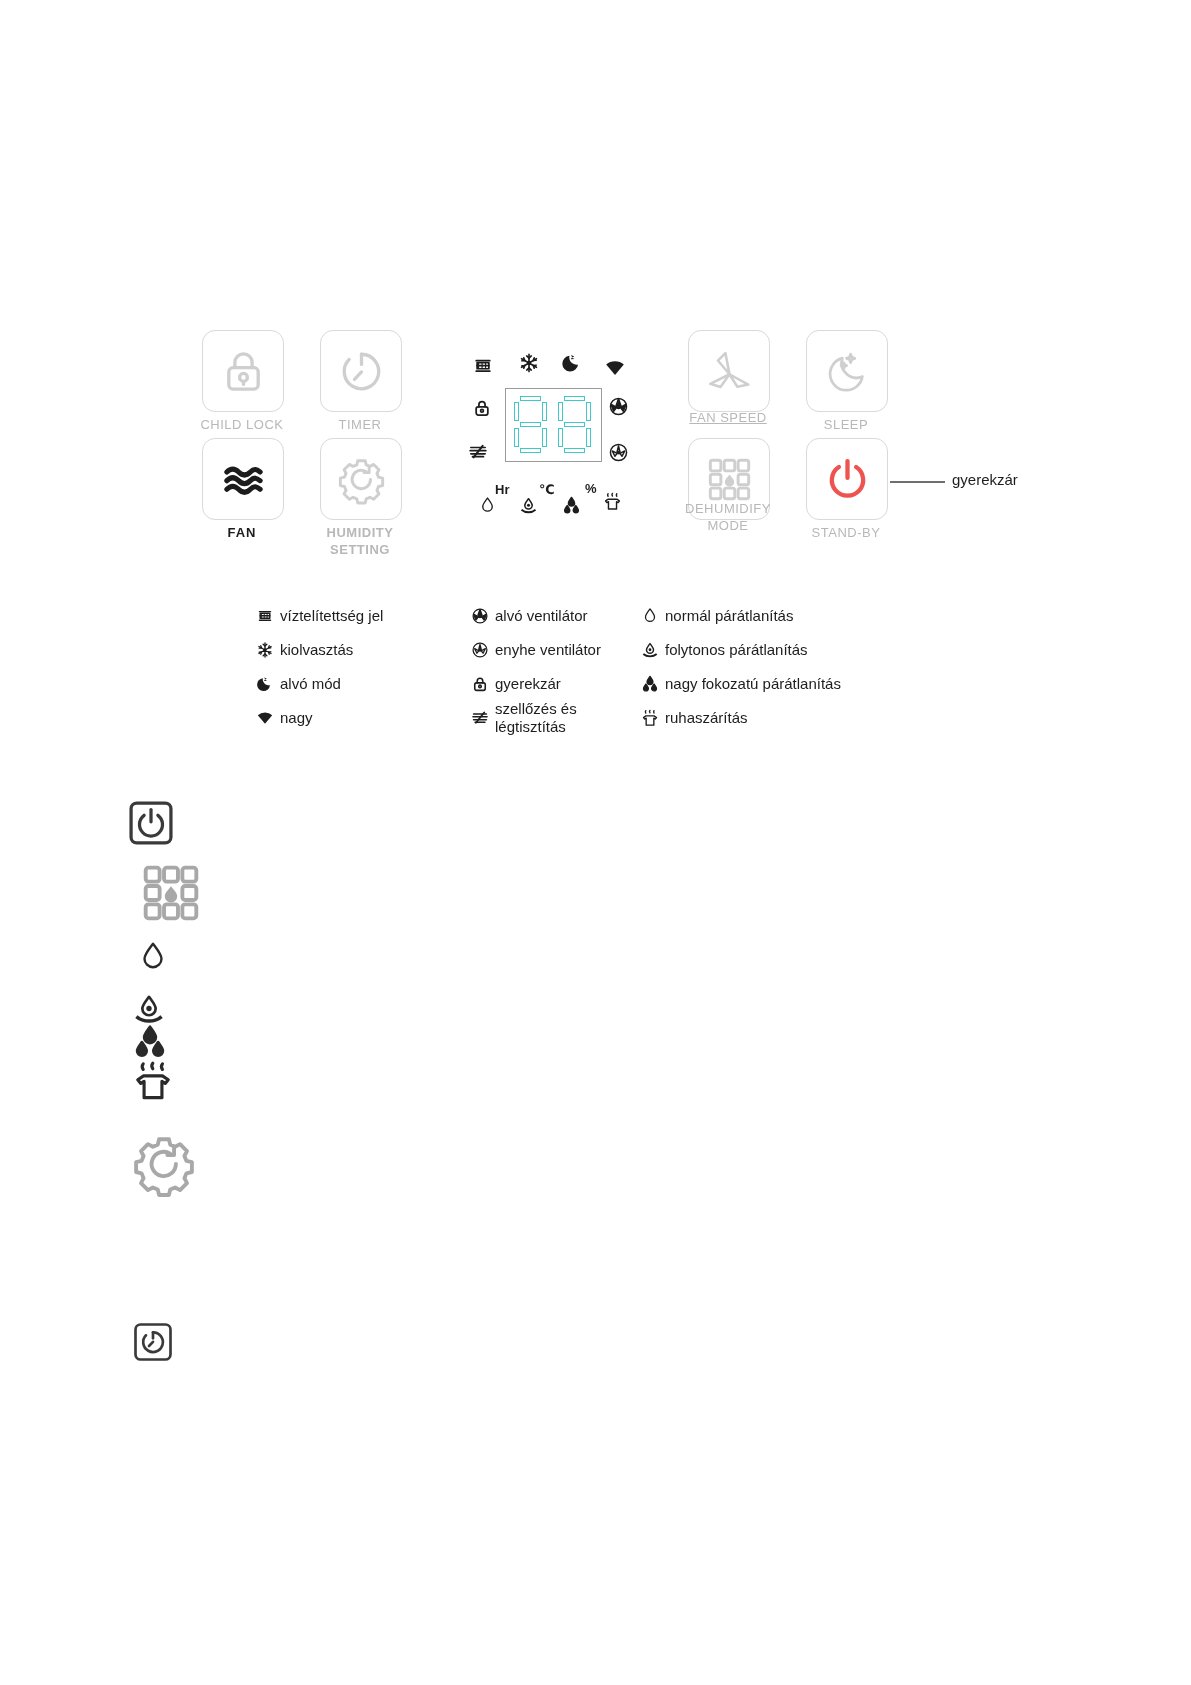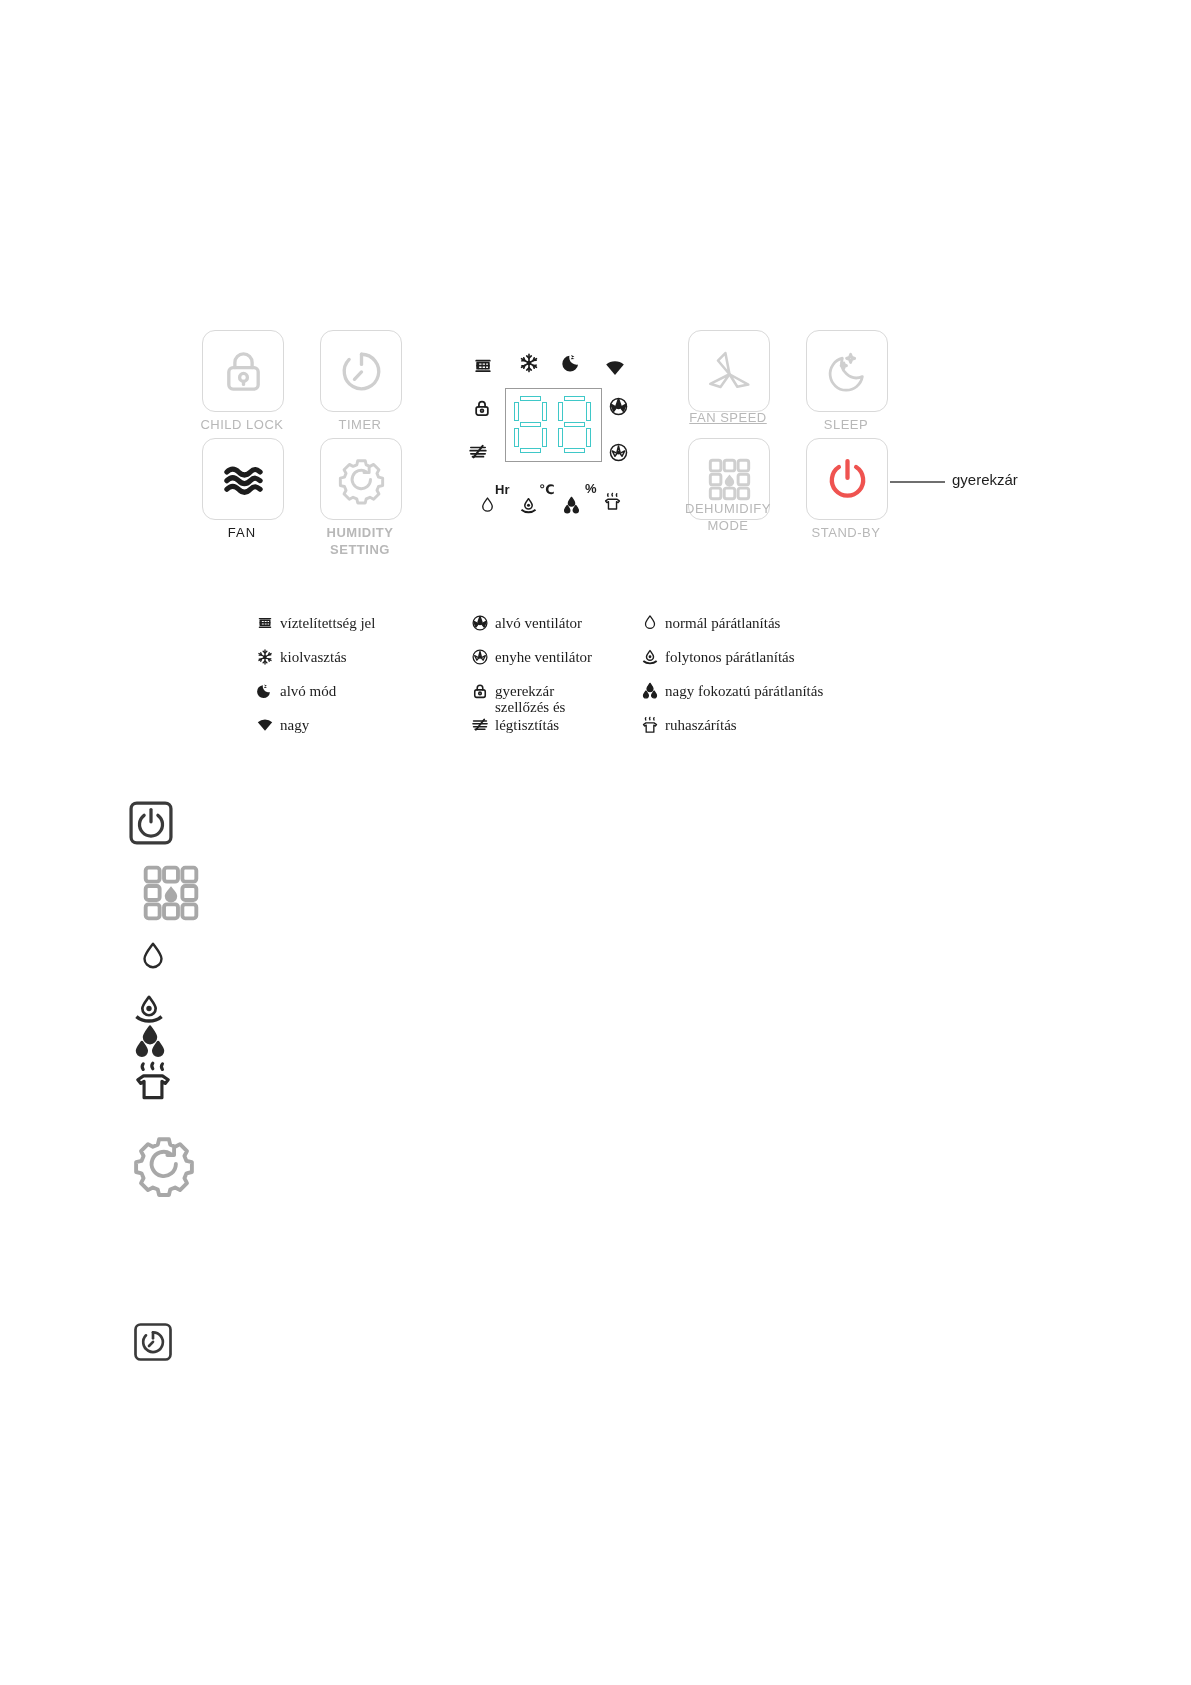--- a/index.html
+++ b/index.html
@@ -14,35 +14,35 @@
   .btn{
     position:absolute;width:80px;height:80px;border-radius:13px;
     border:1.6px solid #d9d9d9;background:#fff;
     display:flex;align-items:center;justify-content:center;
   }
   .btn-label{
     position:absolute;width:160px;text-align:center;
     font-size:13px;letter-spacing:.5px;color:#b8b8b8;
     line-height:17px;font-weight:400;
   }
-  .btn-label.dark{color:#1c1c1c;font-weight:400;letter-spacing:1px;}
+  .btn-label.dark{color:#1c1c1c;font-weight:700;letter-spacing:1px;}
 
   
   #lcd-box{
     position:absolute;border:1.6px solid #9b9b9b;background:#fff;
     width:95px;height:72px;left:505px;top:388px;
   }
   .seg-digit{position:absolute;width:34px;height:58px;top:7px;}
   .seg{position:absolute;background:transparent;border:1.5px solid #3fc8c8;}
   .ind{position:absolute;color:#1d1d1d;line-height:1;}
 
   
   #legend{position:absolute;left:250px;top:598px;width:640px;}
   .lg-col{position:absolute;top:0;}
-  .lg-row{position:relative;height:34px;display:flex;align-items:flex-end;font-family:Liberation Serif, serif;}
+  .lg-row{position:relative;height:34px;display:flex;align-items:center;}
   .lg-ico{width:30px;flex:0 0 30px;display:flex;align-items:center;justify-content:center;padding-top:2px;}
   .lg-txt{font-size:15px;color:#1d1d1d;line-height:18px;padding-top:2px;white-space:pre-line;}
 
   
   #callout-line{position:absolute;left:890px;top:481px;width:55px;height:1.6px;background:#6f6f6f;}
   #callout-text{position:absolute;left:952px;top:471px;font-size:15px;color:#1d1d1d;}
 
   
   .bi{position:absolute;}
   svg{display:block;overflow:visible;}

